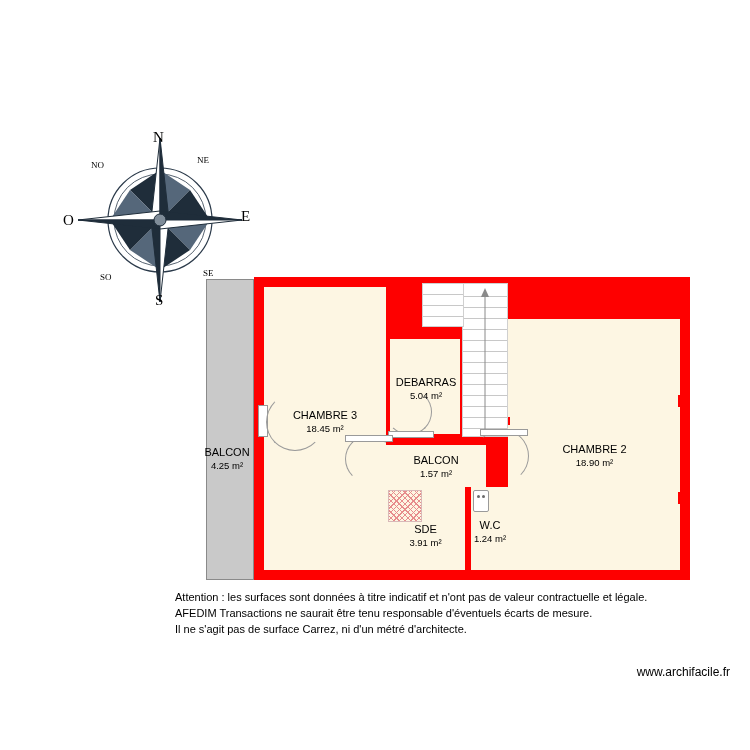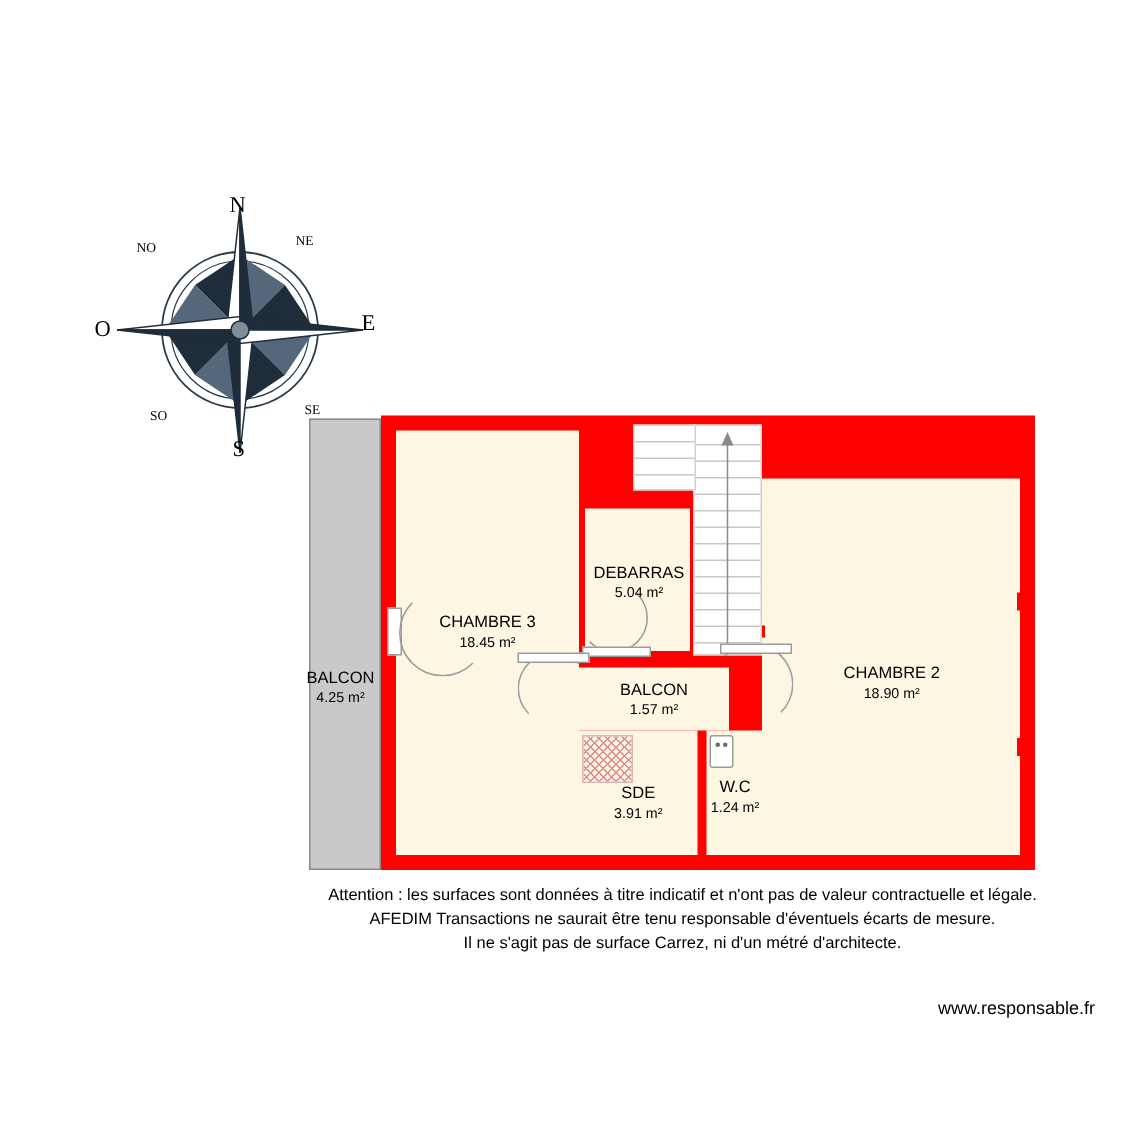--- a/index.html
+++ b/index.html
@@ -123,21 +123,20 @@
 
   
   #footnote {
     position: absolute;
     left: 175px;
     top: 590px;
     width: 560px;
     font-size: 11px;
     color: #000;
     line-height: 1.45;
-    text-align: center;
   }
   #site {
     position: absolute;
     right: 20px;
     top: 665px;
     font-size: 12px;
     color: #000;
   }
 </style>
 </head>
@@ -286,13 +285,13 @@
   </div>
 
 </div>
 
 <div id="footnote">
   <div>Attention : les surfaces sont données à titre indicatif et n'ont pas de valeur contractuelle et légale.</div>
   <div>AFEDIM Transactions ne saurait être tenu responsable d'éventuels écarts de mesure.</div>
   <div>Il ne s'agit pas de surface Carrez, ni d'un métré d'architecte.</div>
 </div>
 
-<div id="site">www.responsable.fr</div>
+<div id="site">www.archifacile.fr</div>
 
 </body></html>

